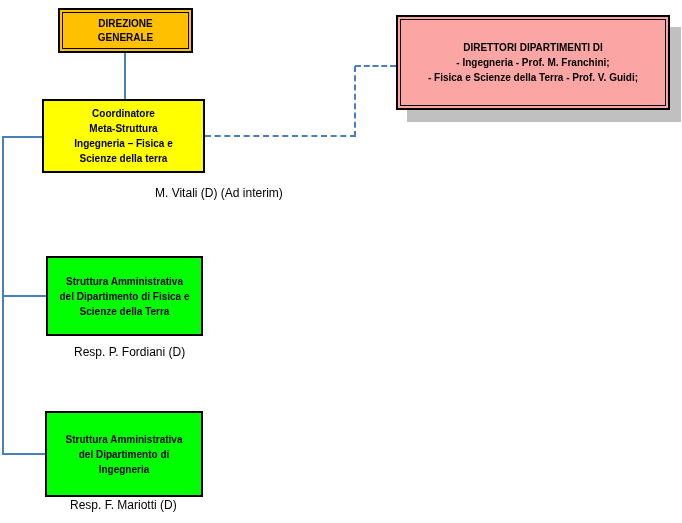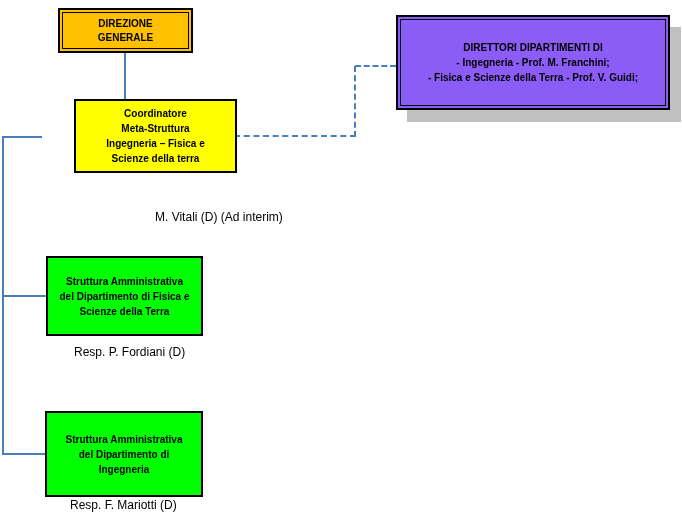--- a/index.html
+++ b/index.html
@@ -32,43 +32,42 @@
     pointer-events: none;
   }
   .node-text { position: relative; z-index: 1; white-space: pre-line; }
   .box-direzione {
     left: 58px; top: 8px; width: 135px; height: 45px;
     background: #FFC000;
     line-height: 14px;
   }
   .box-direttori {
     left: 396px; top: 15px; width: 274px; height: 95px;
-    background: #8b5cf6;
+    background: #fca5a5;
     box-shadow: 11px 12px 0 #C0C0C0;
   }
   .box-coordinatore {
     left: 42px; top: 99px; width: 163px; height: 74px;
     background: #FFFF00;
-    margin-left: 32px;
   }
   .box-fisica {
     left: 46px; top: 256px; width: 157px; height: 80px;
     background: #00FF00;
   }
   .box-ingegneria {
     left: 45px; top: 411px; width: 158px; height: 86px;
     background: #00FF00;
   }
   .caption {
     position: absolute;
     font-size: 12px;
     color: #000000;
     white-space: nowrap;
   }
-  .cap-vitali   { left: 155px; top: 186px; margin-top: 24px; }
+  .cap-vitali   { left: 155px; top: 186px; }
   .cap-fordiani { left: 74px;  top: 345px; }
   .cap-mariotti { left: 70px;  top: 498px; }
   .line { position: absolute; background: #4A7EBC; }
   .ln-dg-down   { left: 124px; top: 53px;  width: 2px;  height: 46px; }
   .ln-trunk     { left: 2px;   top: 136px; width: 2px;  height: 319px; }
   .ln-branch-co { left: 4px;   top: 136px; width: 38px; height: 2px; }
   .ln-branch-fi { left: 4px;   top: 295px; width: 42px; height: 2px; }
   .ln-branch-in { left: 4px;   top: 453px; width: 41px; height: 2px; }
   .dash { position: absolute; background: transparent; }
   .dash-h1 { left: 205px; top: 135px; width: 151px; height: 0; border-top: 2px dashed #4A7EBC; }

